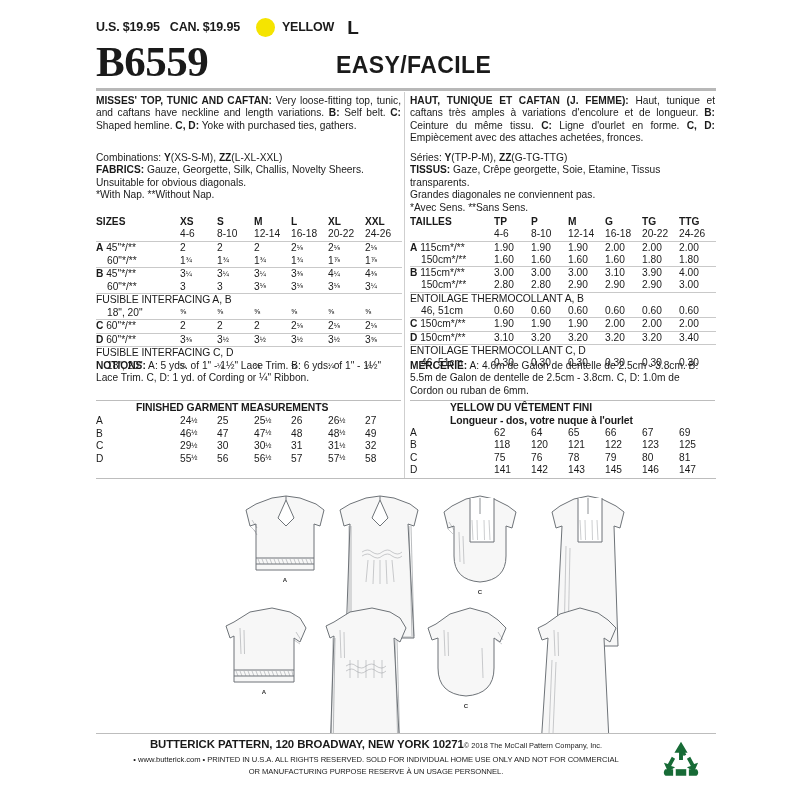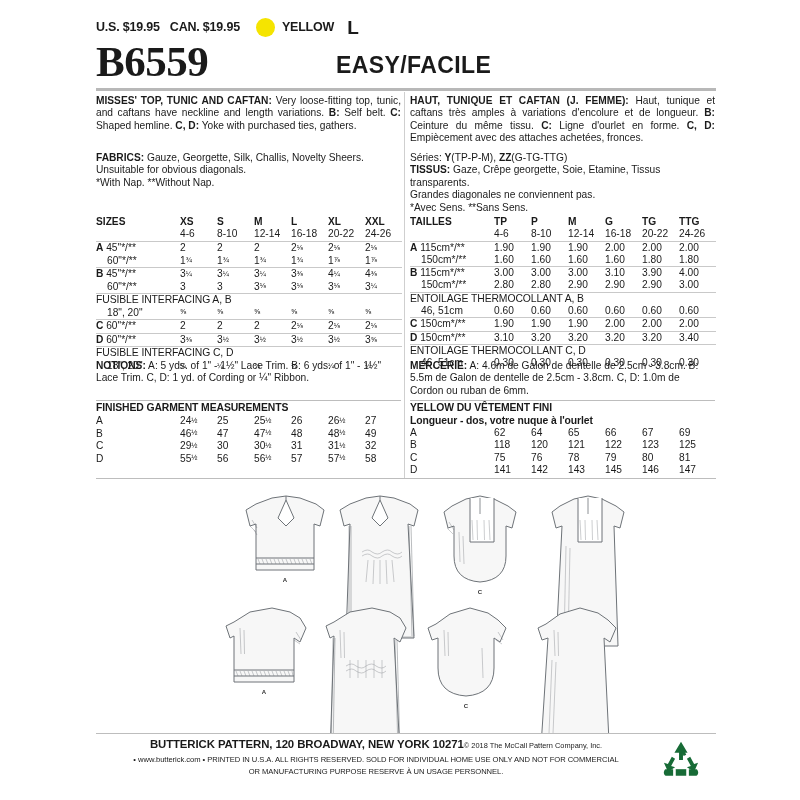--- a/index.html
+++ b/index.html
@@ -133,20 +133,21 @@
     white-space: nowrap;
   }
   table.mt td.num, table.mt th.num { text-align: left; }
   .c-label { width: 84px; }
   .c-v { width: 37px; }
   .sechead {
     font-weight: bold;
     font-size: 10.4px;
     line-height: 12.6px;
     letter-spacing: -0.1px;
+    margin-left: 40px;
   }
 
   
   .fr {
     display: inline-block;
     font-size: 7.4px;
     vertical-align: 0.18em;
     letter-spacing: -0.2px;
   }
 
@@ -232,20 +233,25 @@
       <b>B:</b>
       <span>Self belt.</span>
       <b>C:</b>
       <span>Shaped hemline.</span>
       <b>C, D:</b>
       <span>Yoke with purchased ties, gathers.</span>
     </div>
   </div>
 
   <div class="col left" style="top:152px;">
+    <div class="plain">
+      <span>Combinations:</span>
+      <b>Y</b><span>(XS-S-M),</span>
+      <b>ZZ</b><span>(L-XL-XXL)</span>
+    </div>
     <div class="plain">
       <b>FABRICS:</b>
       <span>Gauze, Georgette, Silk, Challis, Novelty Sheers.</span>
     </div>
     <div class="plain">Unsuitable for obvious diagonals.</div>
     <div class="plain">*With Nap. **Without Nap.</div>
   </div>
 
   <div class="col right" style="top:95px;">
     <div class="desc">

